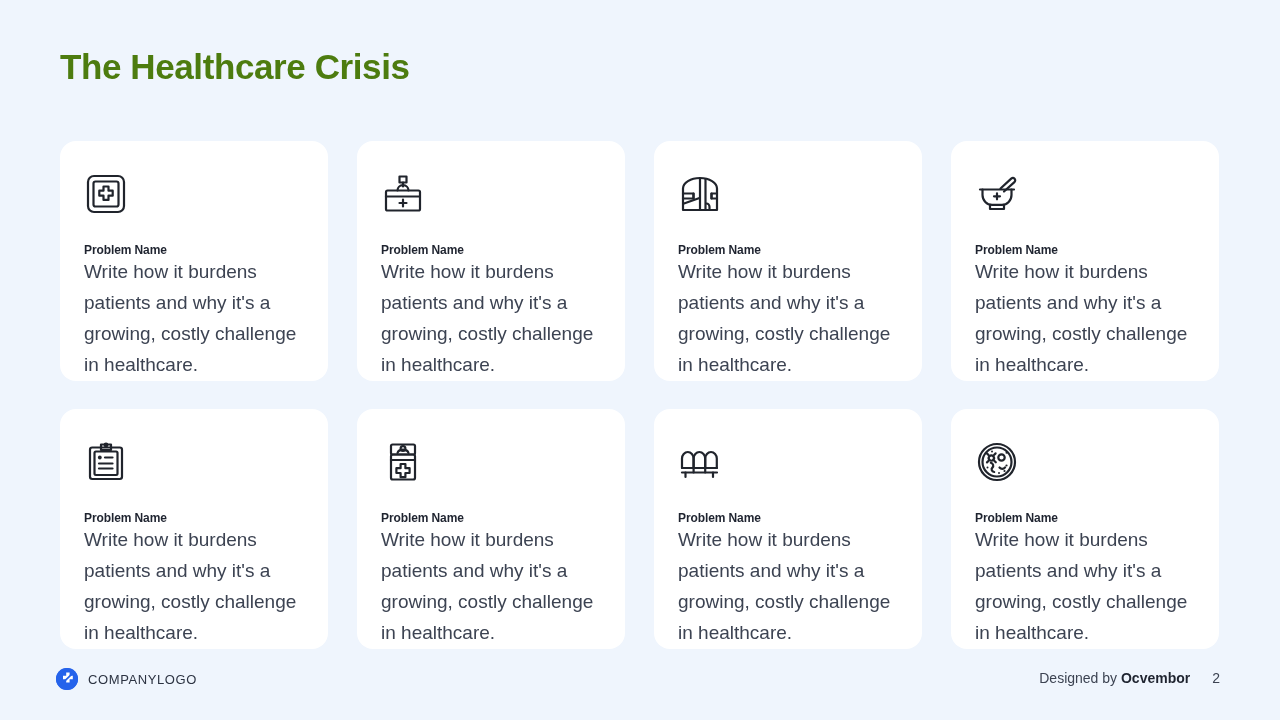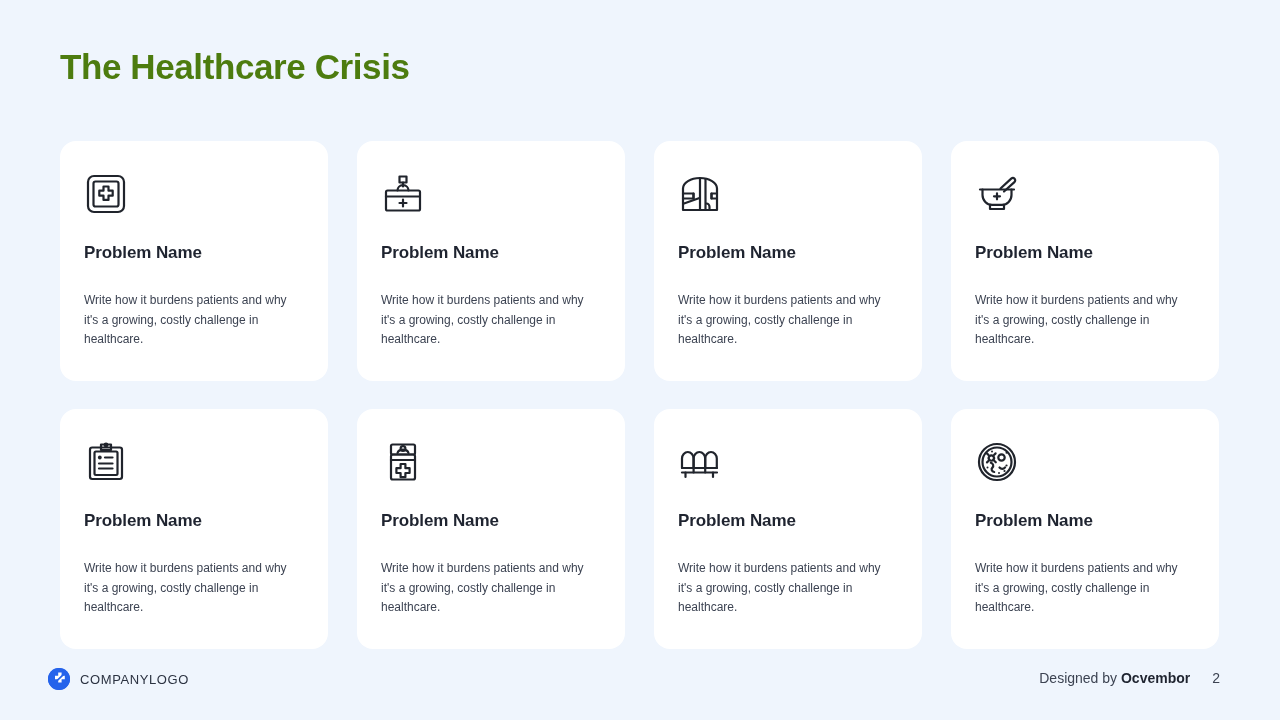--- a/index.html
+++ b/index.html
@@ -61,47 +61,47 @@
     display: block;
     color: #20242c;
   }
   .card-icon svg {
     display: block;
     width: 44px;
     height: 44px;
   }
 
   .card-title {
-    font-size: 17px;
+    font-size: 12px;
     font-weight: bold;
     color: #1f2430;
     margin: 27px 0 0 0;
     line-height: 1.2;
     letter-spacing: -0.1px;
   }
 
   .card-body {
-    font-size: 12px;
+    font-size: 19px;
     color: #3c4352;
-    margin: 28px 0 0 0;
+    margin: 0 0 0 0;
     line-height: 1.62;
     max-width: 215px;
   }
 
   .footer {
     position: absolute;
     left: 0;
     right: 0;
     bottom: 0;
     height: 66px;
   }
 
   .footer-left {
     position: absolute;
-    left: 48px;
+    left: 56px;
     top: 14px;
     display: flex;
     align-items: center;
     gap: 10px;
   }
 
   .logo-mark {
     width: 22px;
     height: 22px;
     border-radius: 50%;

